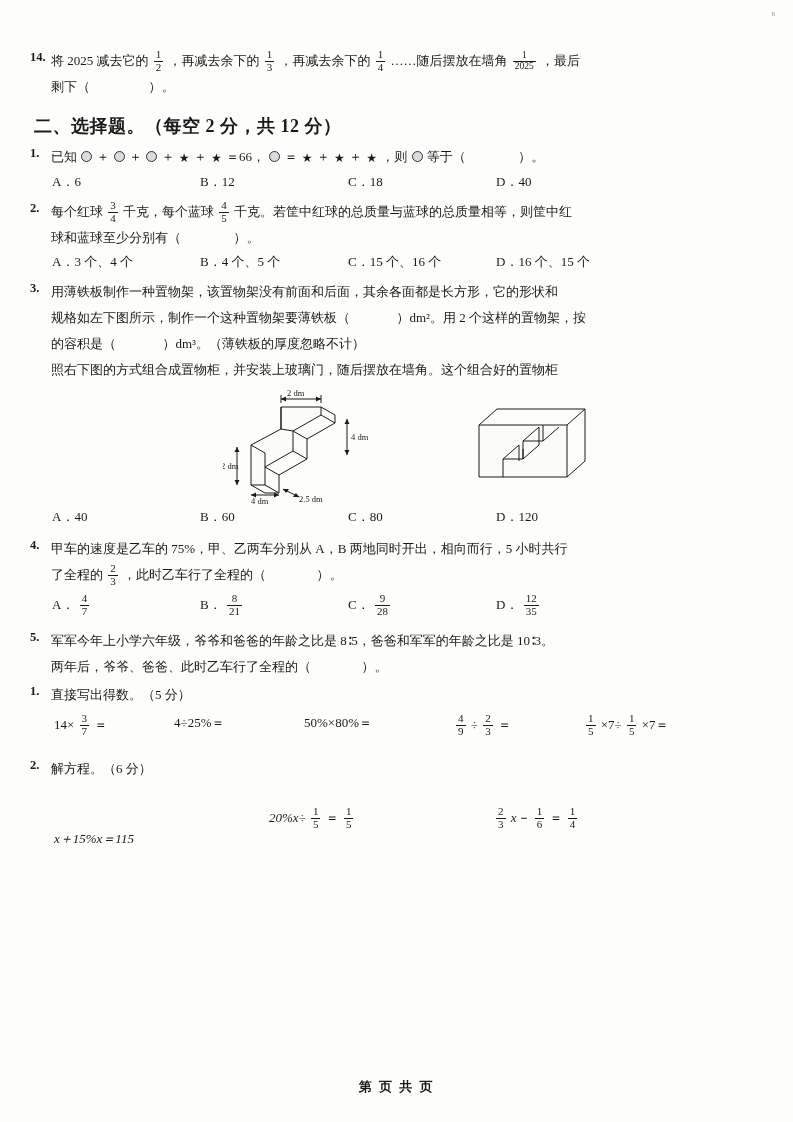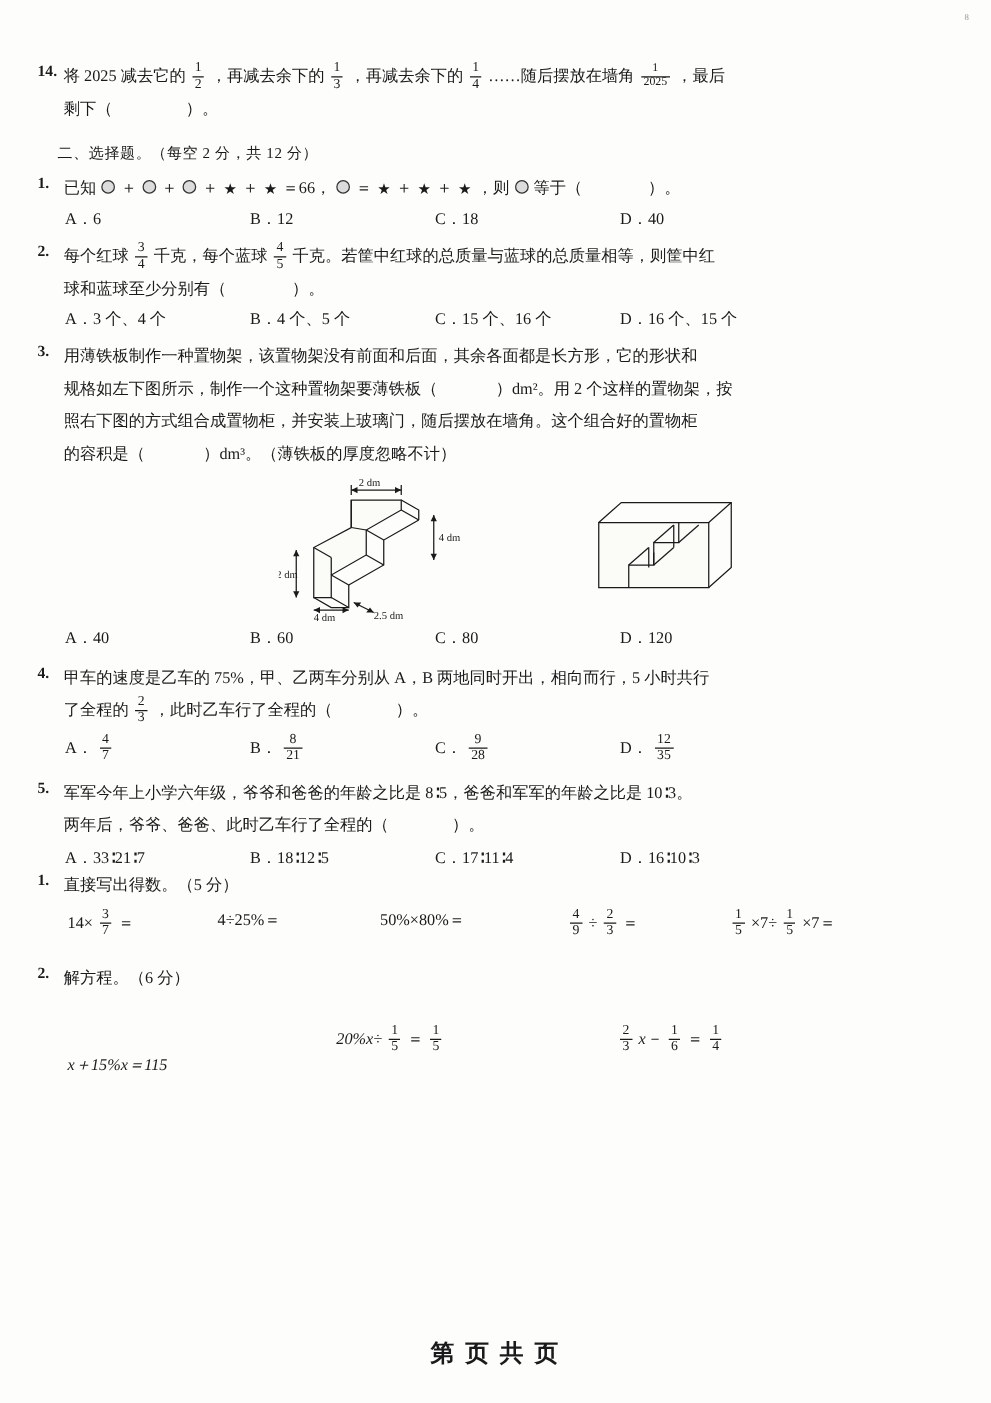--- a/index.html
+++ b/index.html
@@ -54,23 +54,23 @@
     margin:0 2px;
     position:relative;
     top:-1px;
   }
   .frac .num { padding:0 2px; }
   .frac .den { padding:0 2px; border-top:1px solid #1a1a1a; }
   .frac.sm { font-size:9.5px; }
 
   
   .section-head {
-    font-weight:normal;
-    font-size:12px;
-    margin:14px 0 6px 16px;
+    font-weight:bold;
+    font-size:18px;
+    margin:14px 0 6px 4px;
     letter-spacing:0.5px;
   }
 
   
   .opts {
     display:flex;
     font-size:13px;
     margin-top:2px;
     padding-left:22px;
   }
@@ -128,21 +128,21 @@
   }
   .e1 { width:215px;margin-top:40px; }
   .e2 { width:225px; }
   .e3 { width:220px; }
 
   .footer {
     position:absolute;
     left:0; bottom:26px;
     width:793px;
     text-align:center;
-    font-size:19px;
+    font-size:13px;
     letter-spacing:2px;
     font-weight:bold;
     font-family:"Liberation Serif", serif;
   }
   .corner {
     position:absolute; right:18px; top:10px;
     font-size:7px; color:#999;
   }
   .it { font-style:italic; }
   .blank { display:inline-block; }
@@ -260,26 +260,26 @@
 
     <div class="q" style="margin-top:8px;">
       <div class="qnum">3.</div>
       <div class="qbody">
         <span class="line">用薄铁板制作一种置物架，该置物架没有前面和后面，其余各面都是长方形，它的形状和</span>
         <span class="line">
           <span>规格如左下图所示，制作一个这种置物架要薄铁板（</span>
           <span class="blank" style="width:40px;"></span>
           <span>）dm²。用 2 个这样的置物架，按</span>
         </span>
-        <span class="line">照右下图的方式组合成置物柜，并安装上玻璃门，随后摆放在墙角。这个组合好的置物柜</span>
         <span class="line">
           <span>的容积是（</span>
           <span class="blank" style="width:40px;"></span>
           <span>）dm³。（薄铁板的厚度忽略不计）</span>
         </span>
+        <span class="line">照右下图的方式组合成置物柜，并安装上玻璃门，随后摆放在墙角。这个组合好的置物柜</span>
       </div>
     </div>
 
     <div class="figs">
 
       <div>
         <svg width="210" height="115" viewBox="0 0 210 115">
           <g fill="none" stroke="#1a1a1a" stroke-width="1">
 
             <line x1="58" y1="10" x2="98" y2="10"></line>
@@ -409,26 +409,20 @@
       <div class="qnum">5.</div>
       <div class="qbody">
         <span class="line">军军今年上小学六年级，爷爷和爸爸的年龄之比是 8∶5，爸爸和军军的年龄之比是 10∶3。</span>
         <span class="line">
           <span>两年后，爷爷、爸爸、此时乙车行了全程的（</span>
           <span class="blank" style="width:44px;"></span>
           <span>）。</span>
         </span>
       </div>
     </div>
-    <div class="opts" style="margin-top:4px;">
-      <div class="opt-a">A．33∶21∶7</div>
-      <div class="opt-b">B．18∶12∶5</div>
-      <div class="opt-c">C．17∶11∶4</div>
-      <div class="opt-d">D．16∶10∶3</div>
-    </div>
 
 
     <div class="q">
       <div class="qnum">1.</div>
       <div class="qbody">直接写出得数。（5 分）</div>
     </div>
 
     <div class="calc-row">
       <div class="c1">
         <span>14×</span>

